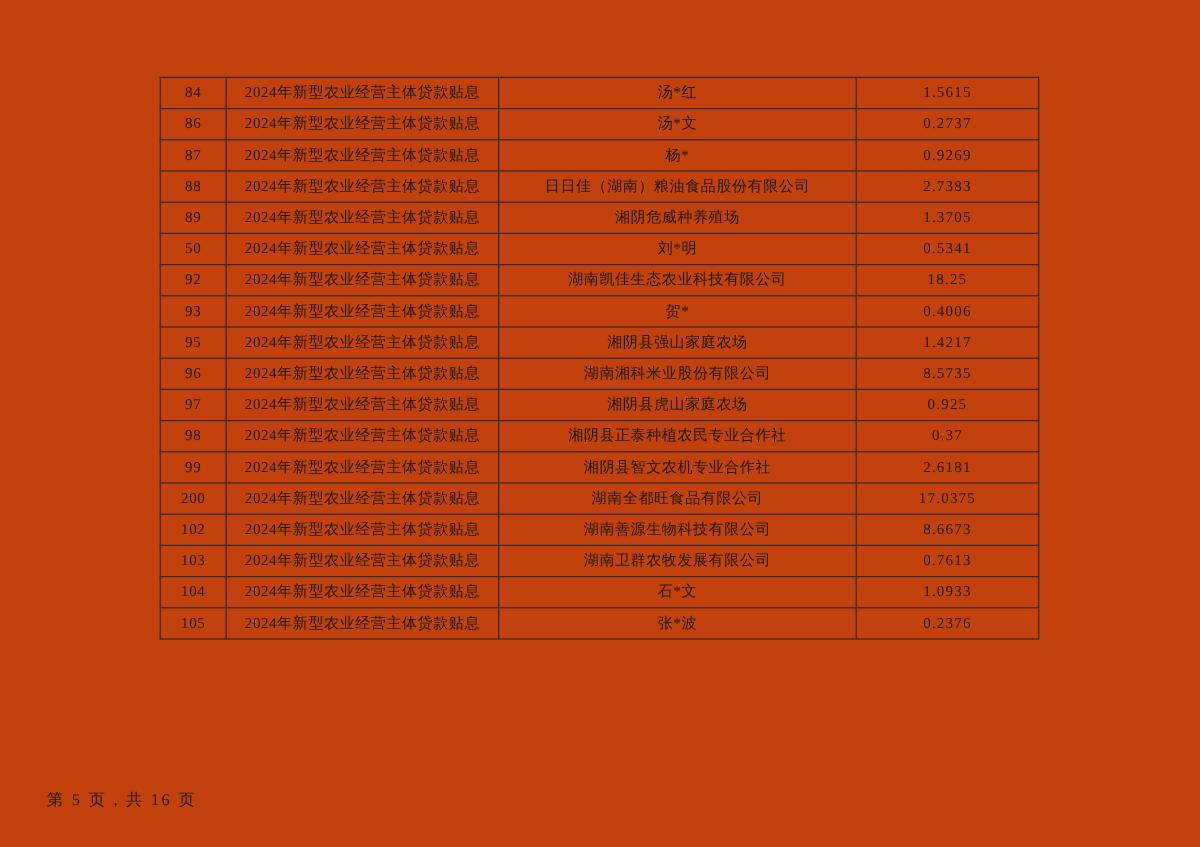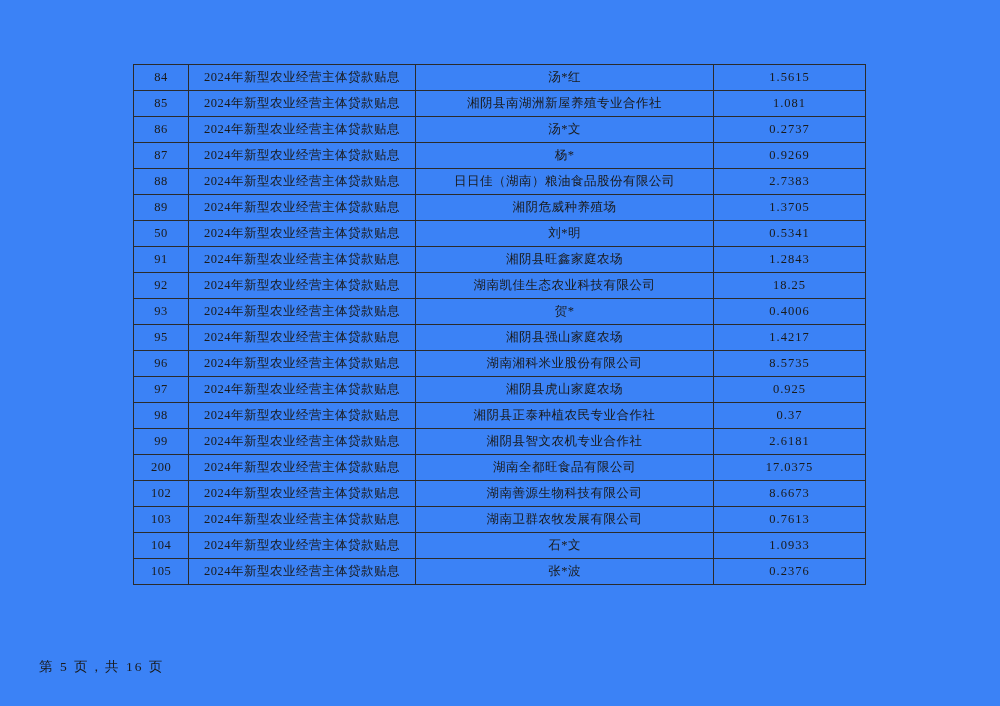--- a/index.html
+++ b/index.html
@@ -8,21 +8,21 @@
     background: #ffffff;
     width: 1000px;
     height: 706px;
     font-family: "Liberation Serif", "DejaVu Serif", serif;
     color: #1a1a1a;
   }
   .page {
     position: relative;
     width: 1000px;
     height: 706px;
-    background: #3b82f6;
+    background: #c2410c;
     overflow: hidden;
   }
   .subsidy-table {
     position: absolute;
     left: 133px;
     top: 64px;
     width: 732px;
     border-collapse: collapse;
     table-layout: fixed;
   }
@@ -64,26 +64,20 @@
       <col style="width:152px">
     </colgroup>
     <tbody>
         <tr>
       <td>84</td>
       <td>2024年新型农业经营主体贷款贴息</td>
       <td>汤*红</td>
       <td class="amount">1.5615</td>
     </tr>
         <tr>
-      <td>85</td>
-      <td>2024年新型农业经营主体贷款贴息</td>
-      <td>湘阴县南湖洲新屋养殖专业合作社</td>
-      <td class="amount">1.081</td>
-    </tr>
-        <tr>
       <td>86</td>
       <td>2024年新型农业经营主体贷款贴息</td>
       <td>汤*文</td>
       <td class="amount">0.2737</td>
     </tr>
         <tr>
       <td>87</td>
       <td>2024年新型农业经营主体贷款贴息</td>
       <td>杨*</td>
       <td class="amount">0.9269</td>
@@ -98,26 +92,20 @@
       <td>89</td>
       <td>2024年新型农业经营主体贷款贴息</td>
       <td>湘阴危威种养殖场</td>
       <td class="amount">1.3705</td>
     </tr>
         <tr>
       <td>50</td>
       <td>2024年新型农业经营主体贷款贴息</td>
       <td>刘*明</td>
       <td class="amount">0.5341</td>
-    </tr>
-        <tr>
-      <td>91</td>
-      <td>2024年新型农业经营主体贷款贴息</td>
-      <td>湘阴县旺鑫家庭农场</td>
-      <td class="amount">1.2843</td>
     </tr>
         <tr>
       <td>92</td>
       <td>2024年新型农业经营主体贷款贴息</td>
       <td>湖南凯佳生态农业科技有限公司</td>
       <td class="amount">18.25</td>
     </tr>
         <tr>
       <td>93</td>
       <td>2024年新型农业经营主体贷款贴息</td>

